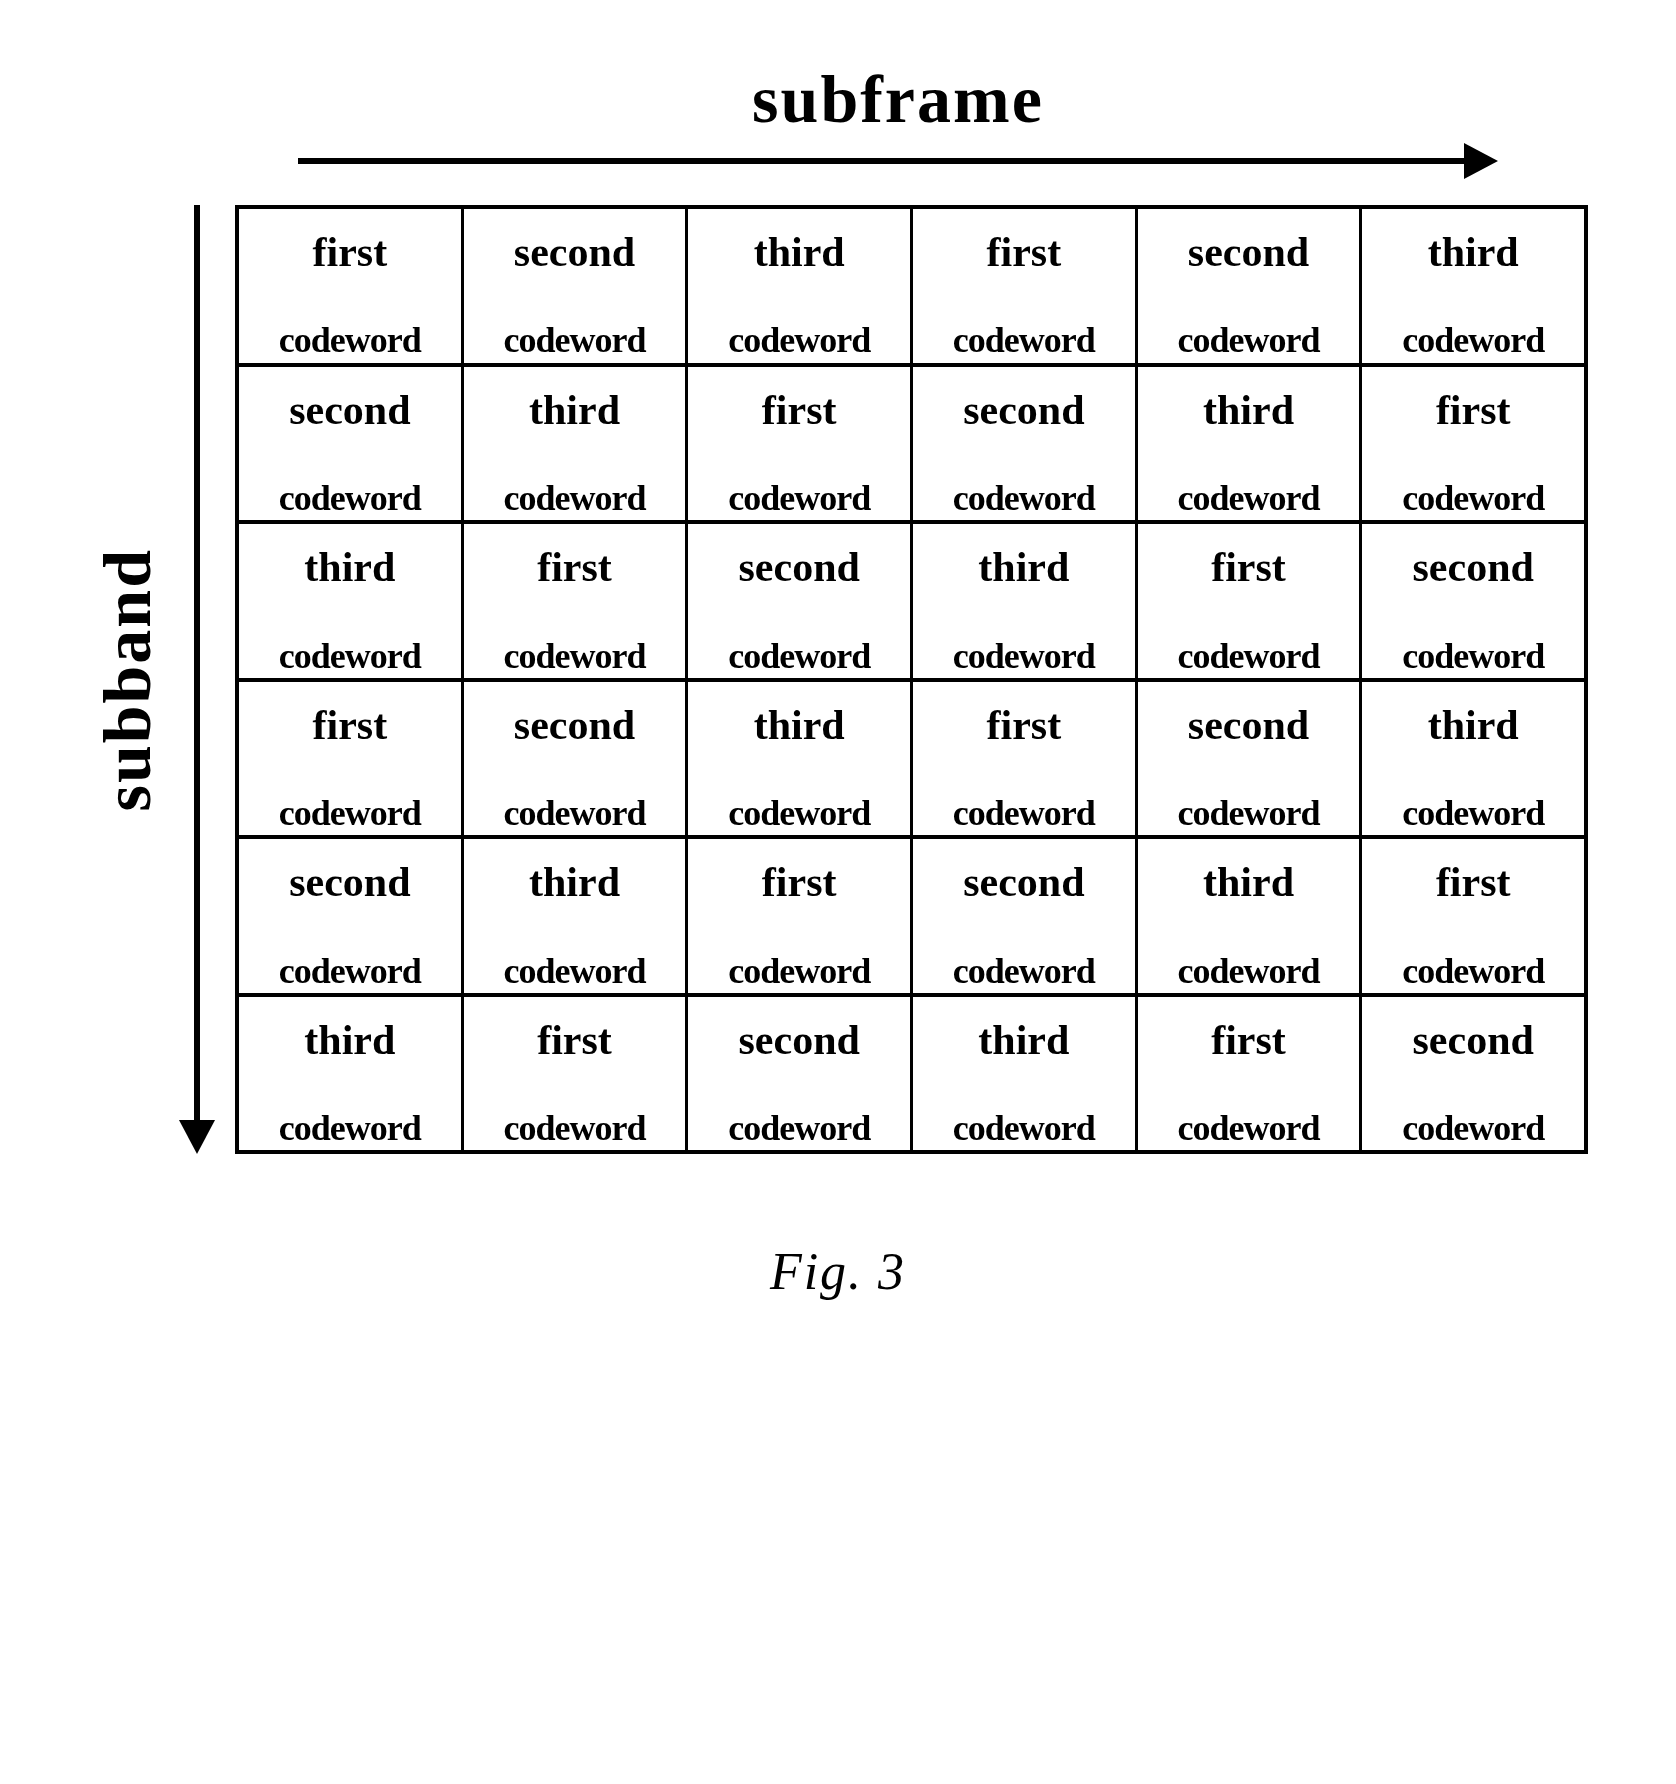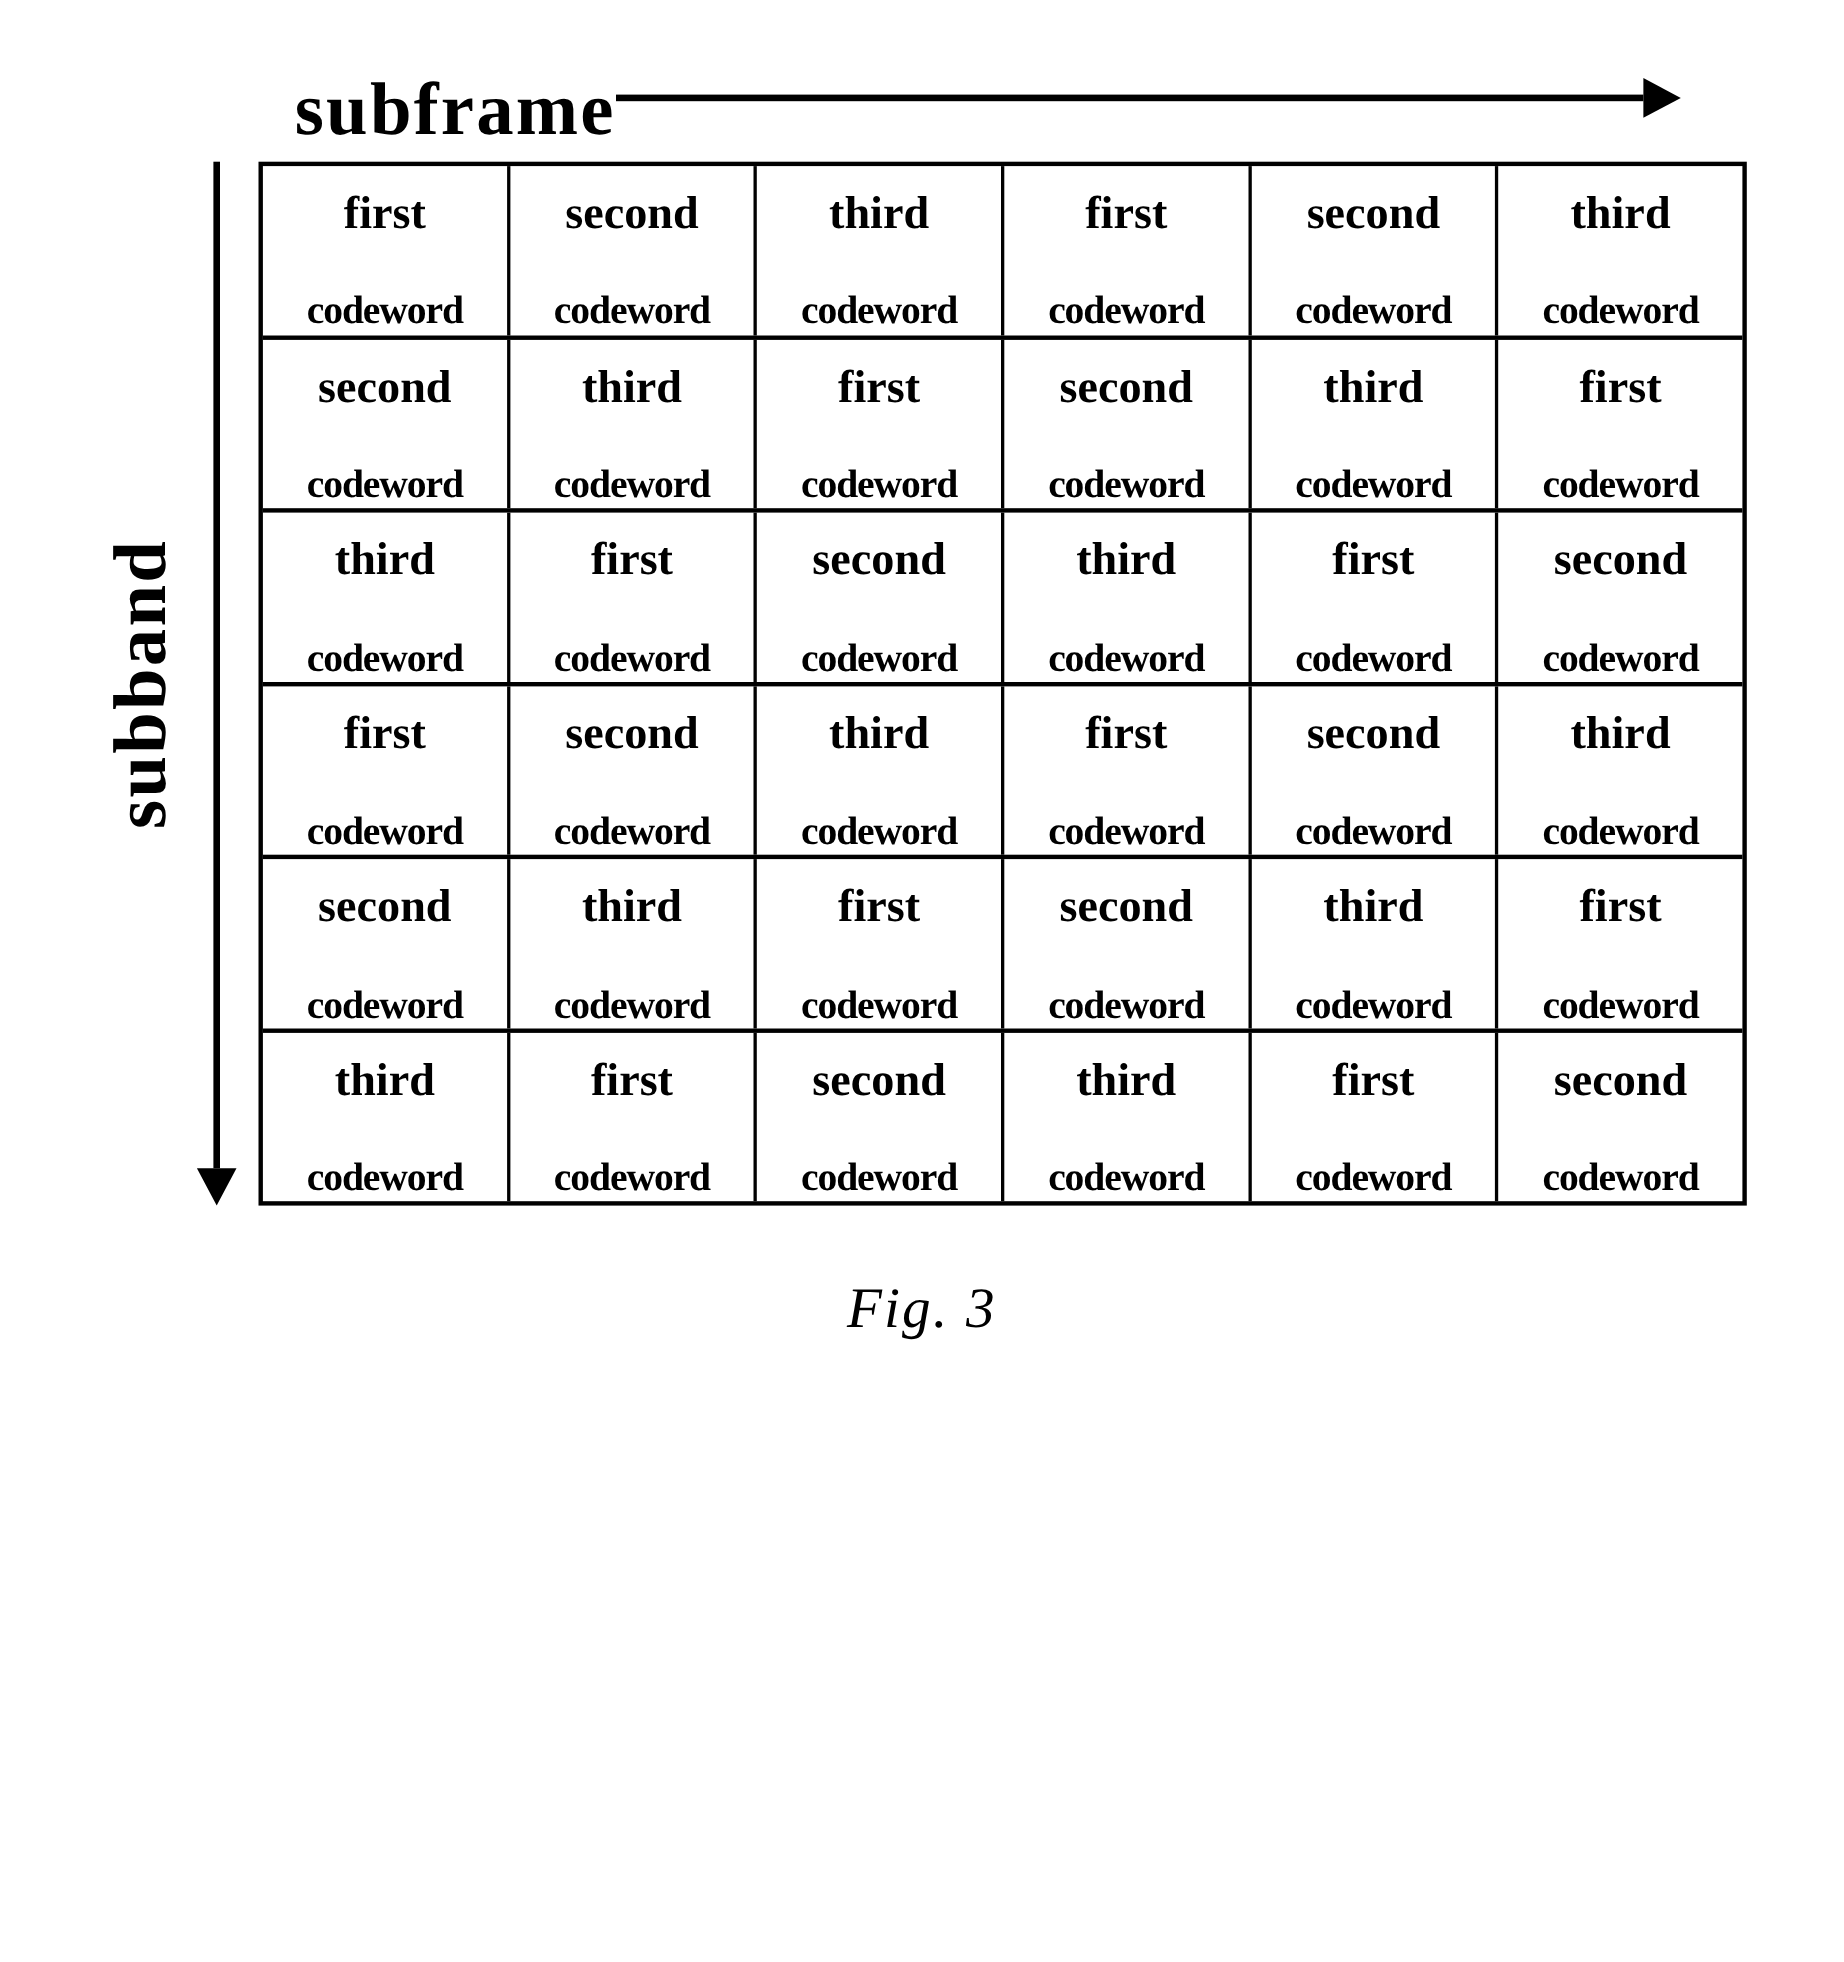--- a/index.html
+++ b/index.html
@@ -20,21 +20,21 @@
       display: flex;
       flex-direction: column;
       align-items: center;
       justify-content: flex-start;
       padding-top: 60px;
     }
 
     
     .subframe-header {
       display: flex;
-      flex-direction: row;
+      flex-direction: column;
       align-items: center;
       width: 1260px;
       margin-left: 120px;
     }
 
     .subframe-label {
       font-size: 68px;
       font-weight: bold;
       letter-spacing: 2px;
       margin-bottom: 8px;
@@ -163,21 +163,21 @@
       line-height: 1.2;
       text-align: center;
       letter-spacing: -1px;
       margin-top: 42px;
     }
 
     
     .fig-caption {
       font-size: 52px;
       font-style: italic;
-      margin-top: 64px;
+      margin-top: 88px;
       letter-spacing: 2px;
     }
   </style>
 </head>
 <body>
 
 <div class="page-container">
 
   <div class="subframe-header">
     <span class="subframe-label">subframe</span>

